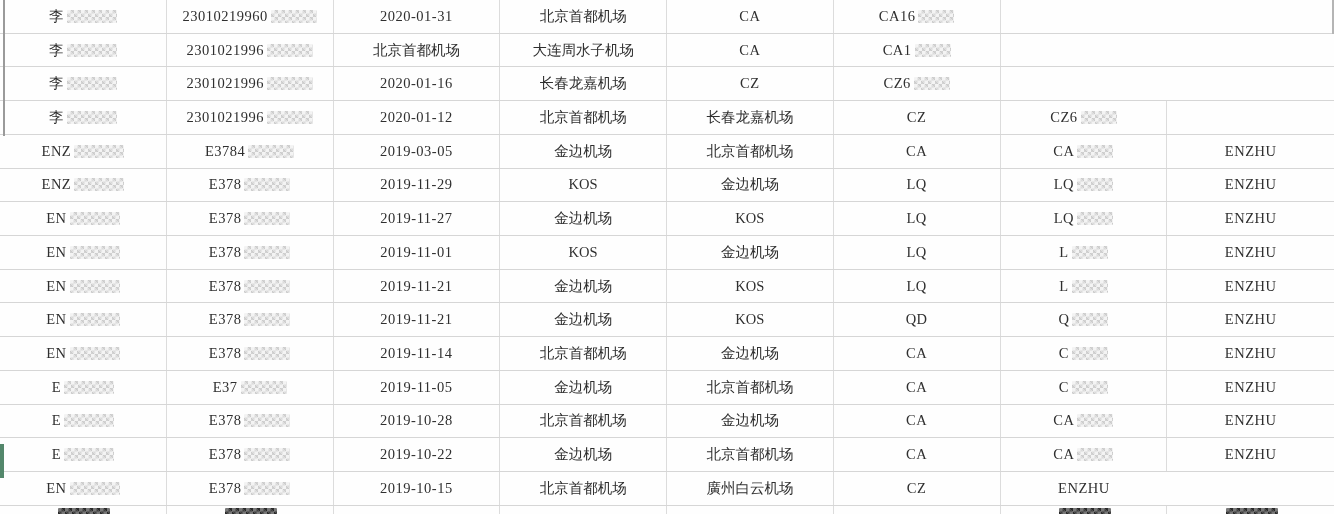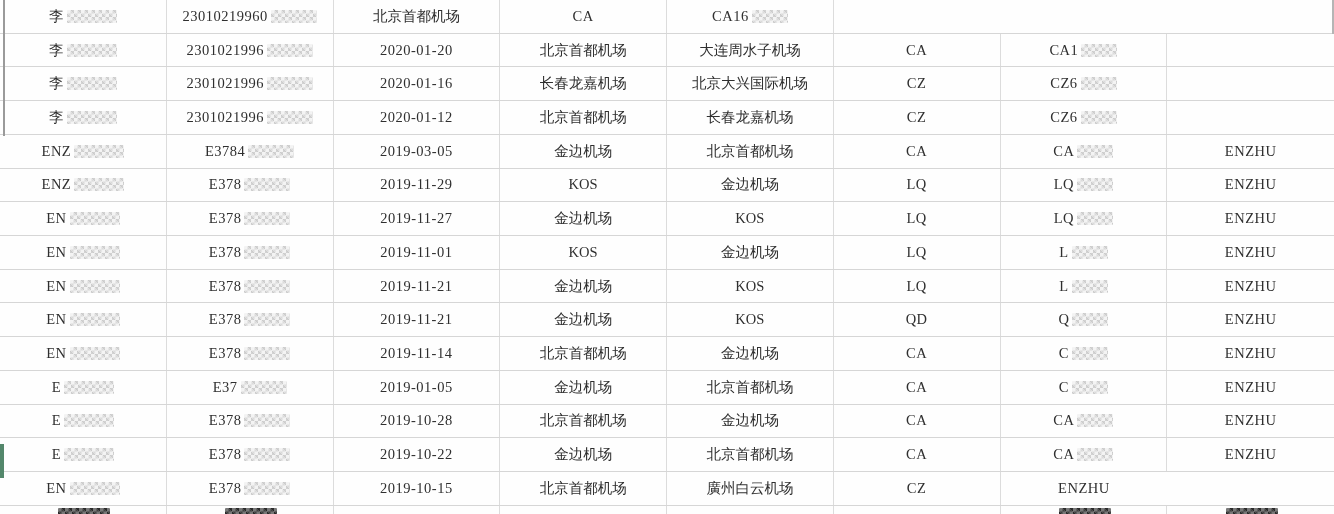--- a/index.html
+++ b/index.html
@@ -90,20 +90,23 @@
   <div class="row">
     <div class="cell">
       <span class="txt">李</span>
           <span class="mosaic w-name"></span>
     </div>
     <div class="cell">
       <span class="txt">23010219960</span>
           <span class="mosaic w-id"></span>
     </div>
     <div class="cell">
+      <span class="txt">2020-01-31</span>
+    </div>
+    <div class="cell">
       <span>北京首都机场</span>
     </div>
     <div class="cell">
       <span class="txt">CA</span>
     </div>
     <div class="cell">
       <span class="txt">CA16</span>
           <span class="mosaic w-flight"></span>
     </div>
     <div class="cell">
@@ -114,23 +117,20 @@
   <div class="row">
     <div class="cell">
       <span class="txt">李</span>
           <span class="mosaic w-name"></span>
     </div>
     <div class="cell">
       <span class="txt">2301021996</span>
           <span class="mosaic w-id"></span>
     </div>
     <div class="cell">
-      <span class="txt">2020-01-20</span>
-    </div>
-    <div class="cell">
       <span>北京首都机场</span>
     </div>
     <div class="cell">
       <span>大连周水子机场</span>
     </div>
     <div class="cell">
       <span class="txt">CA</span>
     </div>
     <div class="cell">
       <span class="txt">CA1</span>
@@ -150,23 +150,20 @@
       <span class="txt">2301021996</span>
           <span class="mosaic w-id"></span>
     </div>
     <div class="cell">
       <span class="txt">2020-01-16</span>
     </div>
     <div class="cell">
       <span>长春龙嘉机场</span>
     </div>
     <div class="cell">
-      <span>北京大兴国际机场</span>
-    </div>
-    <div class="cell">
       <span class="txt">CZ</span>
     </div>
     <div class="cell">
       <span class="txt">CZ6</span>
           <span class="mosaic w-flight"></span>
     </div>
     <div class="cell">
       <span class="txt"></span>
     </div>
   </div>
@@ -414,21 +411,21 @@
   <div class="row">
     <div class="cell">
       <span class="txt">E</span>
           <span class="mosaic w-name"></span>
     </div>
     <div class="cell">
       <span class="txt">E37</span>
           <span class="mosaic w-id"></span>
     </div>
     <div class="cell">
-      <span class="txt">2019-01-05</span>
+      <span class="txt">2019-11-05</span>
     </div>
     <div class="cell">
       <span>金边机场</span>
     </div>
     <div class="cell">
       <span>北京首都机场</span>
     </div>
     <div class="cell">
       <span class="txt">CA</span>
     </div>

